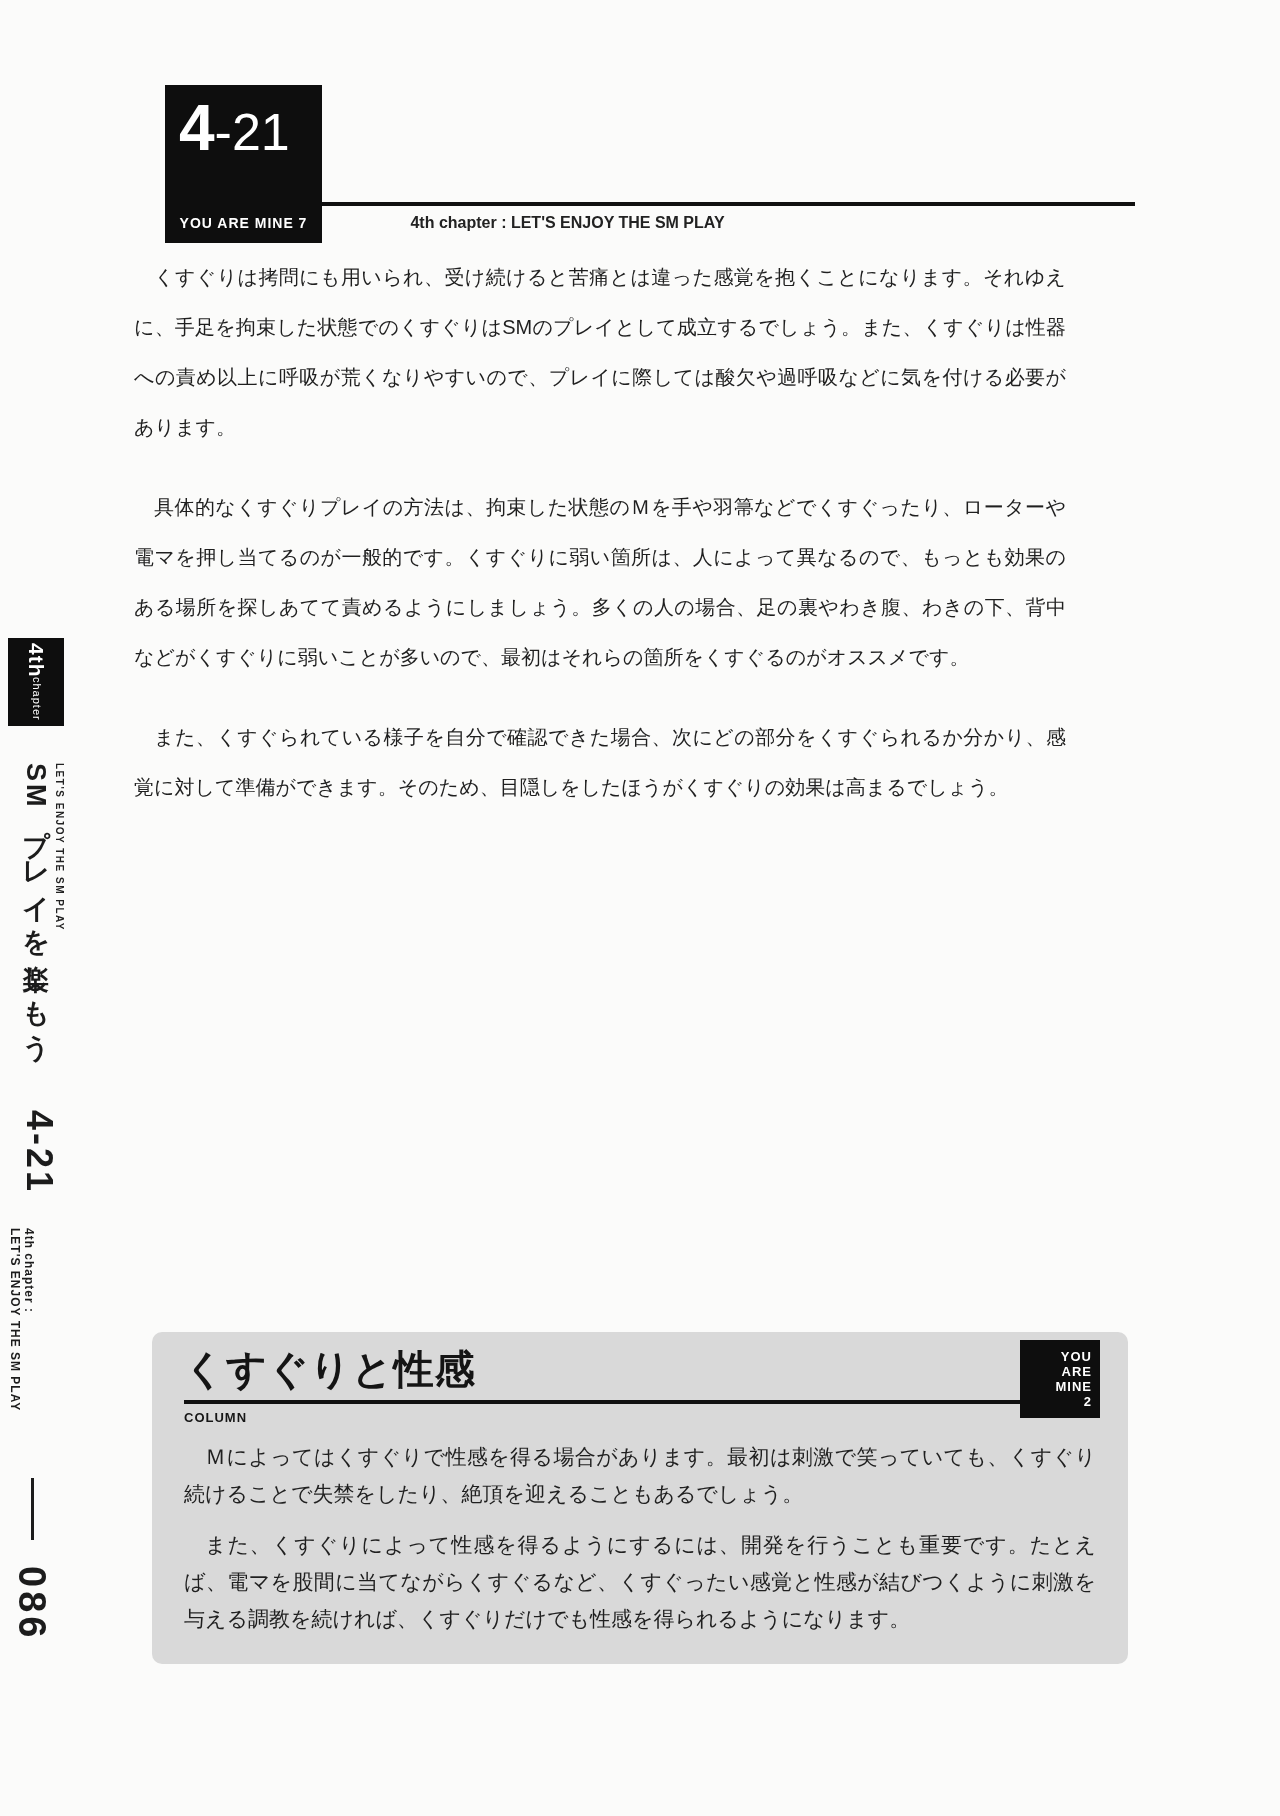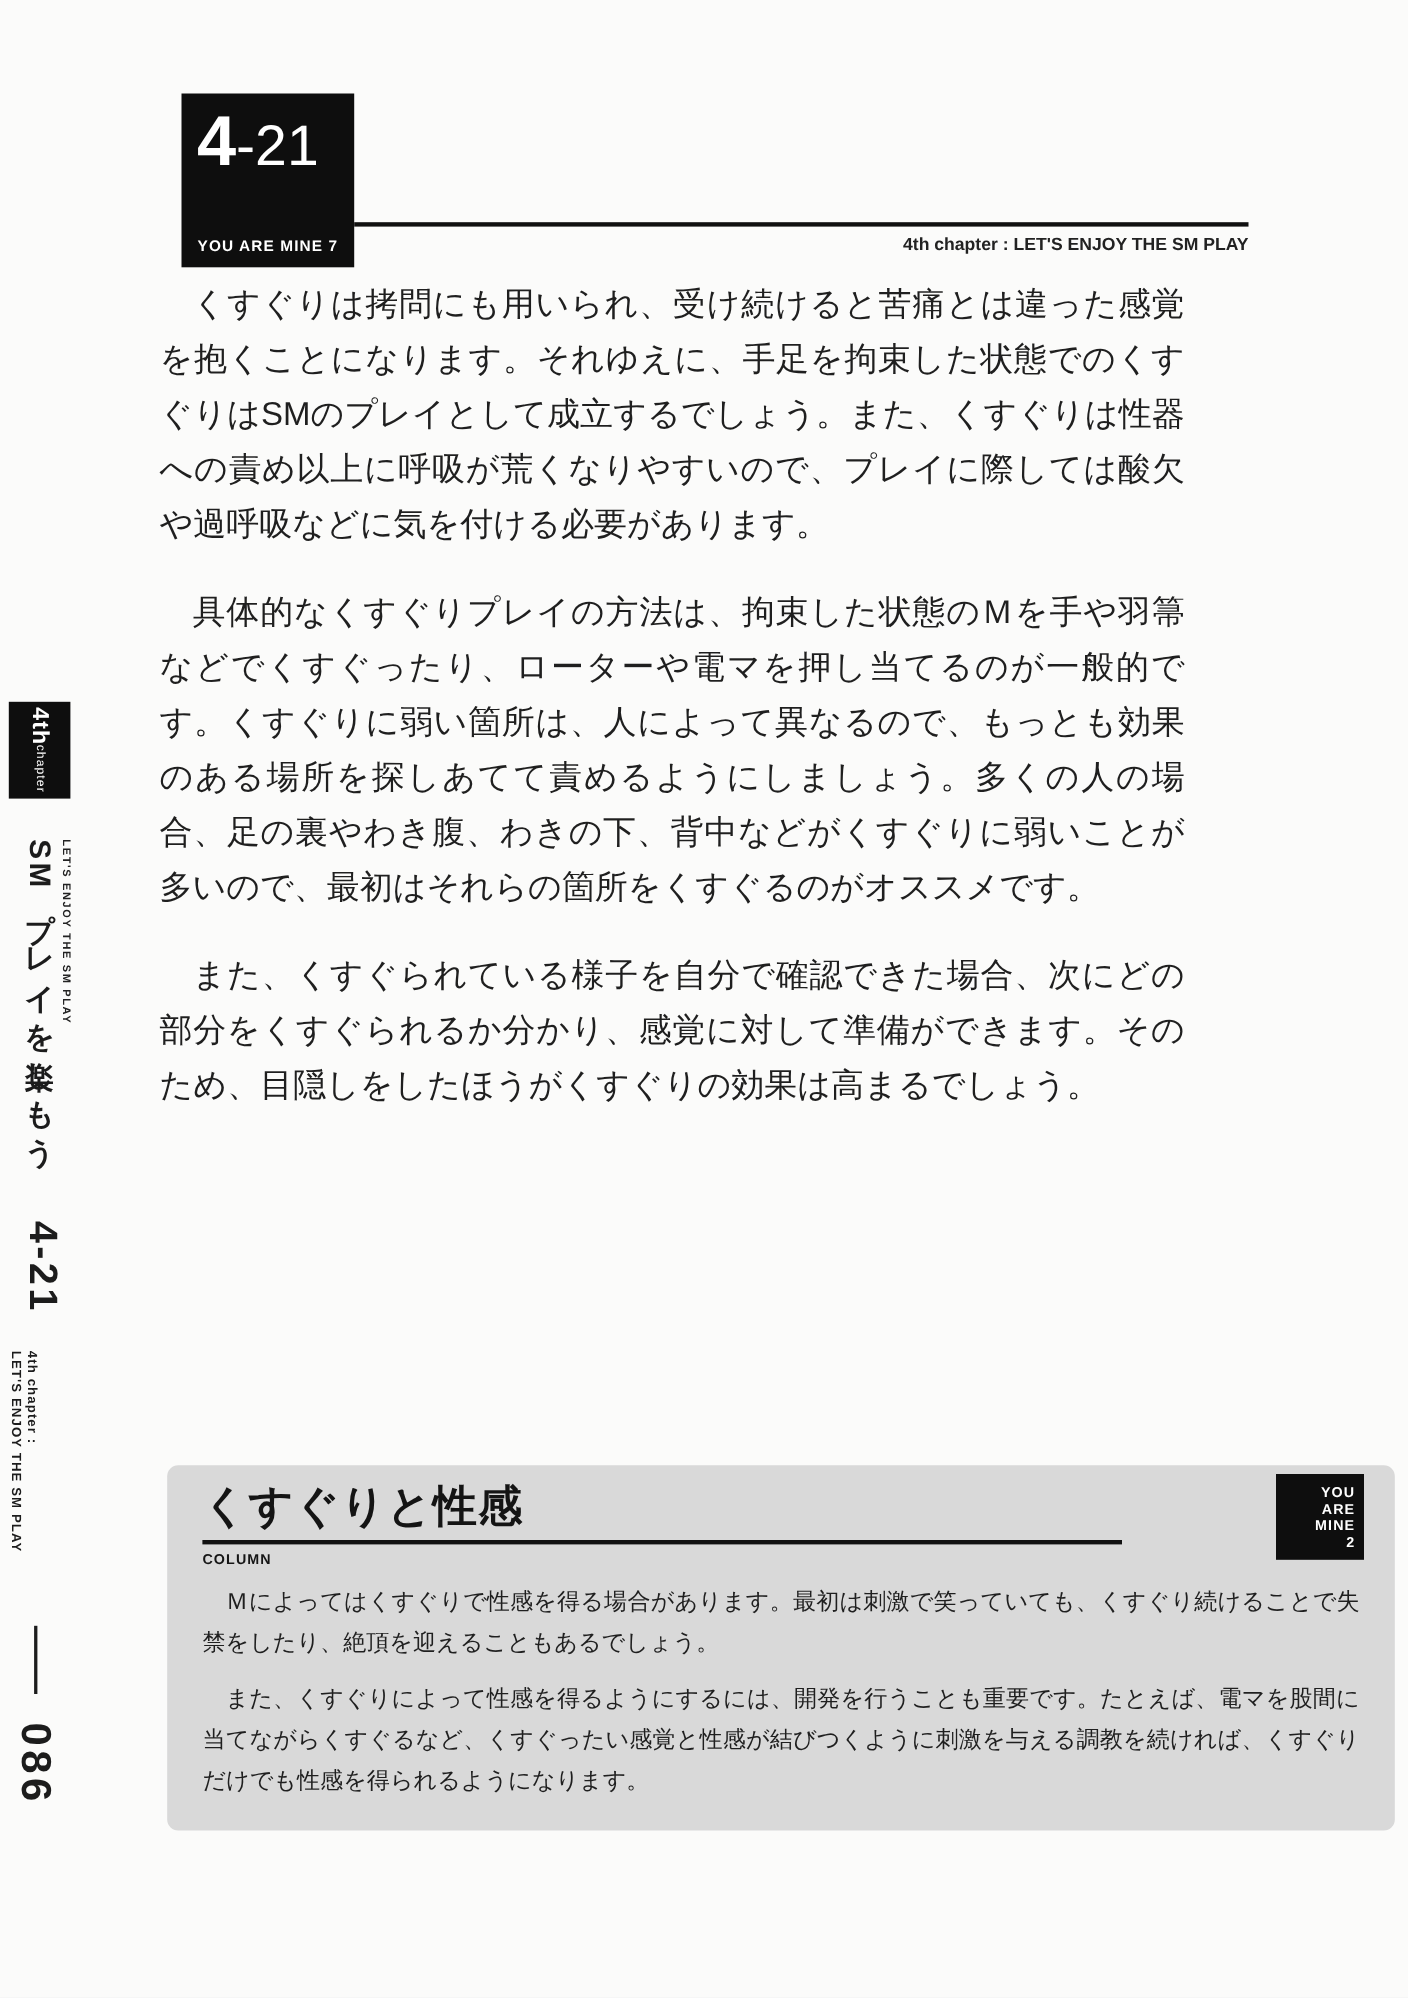--- a/index.html
+++ b/index.html
@@ -68,34 +68,34 @@
     position: absolute; bottom: 12px; left: 0; width: 100%;
     text-align: center; font-size: 14px; font-weight: bold; letter-spacing: 1px;
   }
   .header-rule { position: absolute; left: 322px; top: 202px; width: 813px; height: 4px; background: #101010; }
   .page-title {
     position: absolute; top: 94px; left: 0; width: 1135px; margin: 0;
     text-align: right; font-size: 52px; font-weight: 800; letter-spacing: 3px; color: #161616;
   }
   .page-subtitle {
     position: absolute; top: 214px; left: 0; width: 1135px;
-    text-align: right; font-size: 16px; font-weight: bold; color: #222;
+    text-align: center; font-size: 16px; font-weight: bold; color: #222;
   }
 
   
   .article {
-    position: absolute; left: 145px; top: 252px; width: 932px;
-    font-size: 30px; line-height: 50px; text-align: justify; color: #1f1f1f;
+    position: absolute; left: 134px; top: 252px; width: 932px;
+    font-size: 20px; line-height: 50px; text-align: justify; color: #1f1f1f;
   }
   .article p { margin: 0 0 30px 0; text-indent: 1em; }
 
   
   .column-box {
     position: absolute; left: 152px; top: 1332px;
-    width: 1116px; height: 332px;
+    width: 976px; height: 332px;
     background: #d9d9d9; border-radius: 10px;
   }
   .column-title { position: absolute; left: 32px; top: 10px; font-size: 40px; font-weight: 800; letter-spacing: 1px; color: #141414; }
   .column-rule { position: absolute; left: 32px; top: 68px; width: 836px; height: 4px; background: #111; }
   .column-label { position: absolute; left: 32px; top: 78px; font-size: 13px; font-weight: bold; letter-spacing: 1px; color: #161616; }
   .column-brand {
     position: absolute; top: 8px; right: 28px;
     width: 80px; height: 78px;
     background: #0e0e0e; color: #fff;
     padding: 9px 8px;

